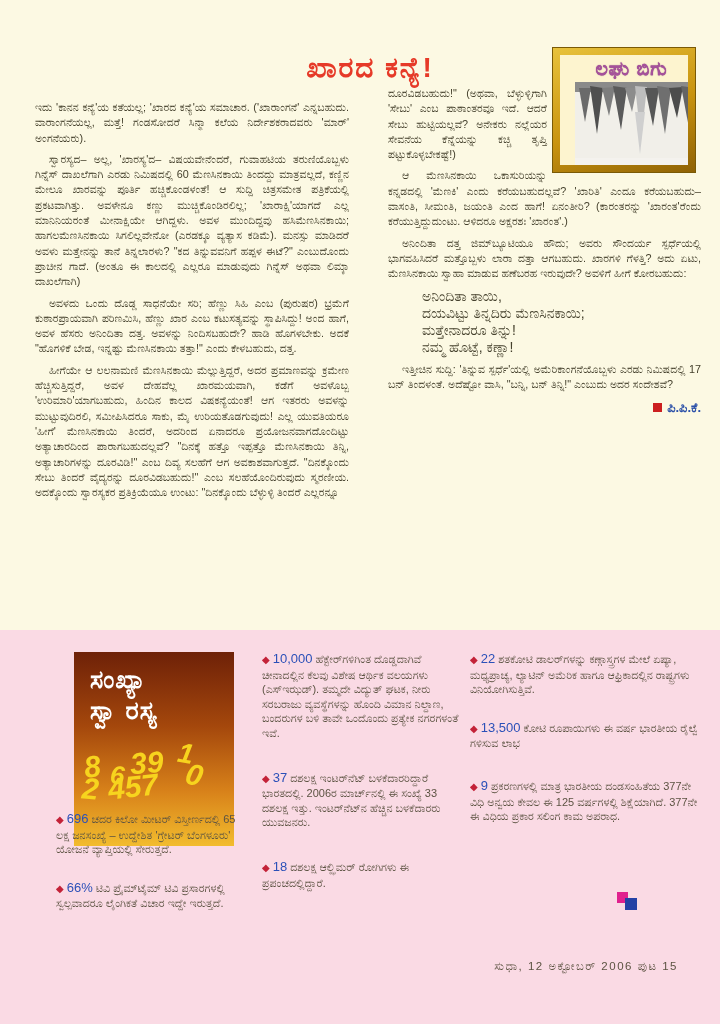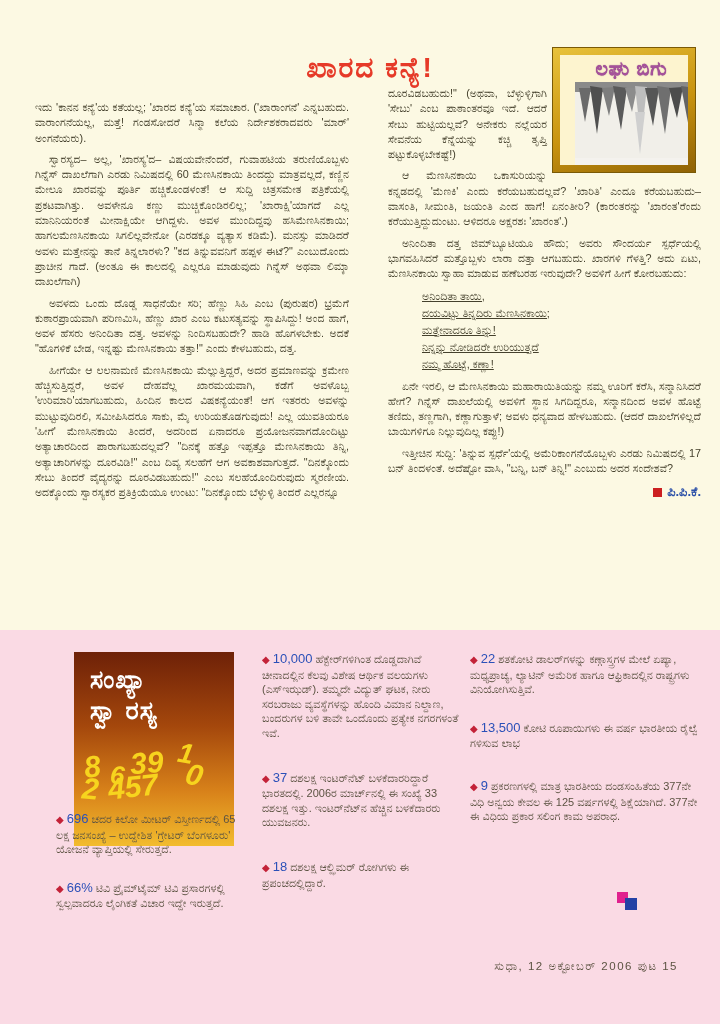--- a/index.html
+++ b/index.html
@@ -31,21 +31,21 @@
   .badge-photo{flex:1;background:#f4f2ee;overflow:hidden;}
   .col-left{position:absolute;left:35px;top:100px;width:314px;}
   .col-right{position:absolute;left:388px;top:86px;width:313px;}
   .col p{
     margin:0 0 6px 0;font-size:10.8px;line-height:15.3px;
     color:#45412D;text-align:justify;text-indent:14px;
   }
   .col p.noindent{text-indent:0;}
   .badge-spacer{float:right;width:154px;height:88px;}
   .verse{margin:4px 0 6px 34px;}
-  .verse div{font-size:11px;line-height:17px;color:#45412D;text-decoration:underline;}
+  .verse div{font-size:14px;line-height:17px;color:#45412D;}
   .sig-row{text-align:right;margin-top:4px;}
   .sig-square{display:inline-block;width:9px;height:9px;background:#CC2020;margin-right:5px;vertical-align:middle;}
   .sig-name{color:#2B50A8;font-weight:bold;font-size:13px;vertical-align:middle;}
   
   .facts{
     position:absolute;left:0;top:630px;width:720px;height:394px;
     background:#FADAE4;
   }
   .facts-box{
     position:absolute;left:74px;top:22px;width:160px;height:194px;
@@ -109,24 +109,22 @@
 
   <div class="col col-right">
     <div class="badge-spacer"></div>
     <p class="noindent">ದೂರವಿಡಬಹುದು!" (ಅಥವಾ, ಬೆಳ್ಳುಳ್ಳಿಗಾಗಿ 'ಸೇಬು' ಎಂಬ ಪಾಠಾಂತರವೂ ಇದೆ. ಆದರೆ ಸೇಬು ಹುಟ್ಟಿಯಲ್ಲವೆ? ಅನೇಕರು ನಲ್ಲೆಯರ ಸೇವನೆಯ ಕೆನ್ನೆಯನ್ನು ಕಚ್ಚಿ ತೃಪ್ತಿ ಪಟ್ಟುಕೊಳ್ಳಬೇಕಷ್ಟೆ!)</p>
     <p>ಆ ಮೆಣಸಿನಕಾಯಿ ಒಕಾಸುರಿಯನ್ನು ಕನ್ನಡದಲ್ಲಿ 'ಮೆಣಕಿ' ಎಂದು ಕರೆಯಬಹುದಲ್ಲವೆ? 'ಖಾರಿತಿ' ಎಂದೂ ಕರೆಯಬಹುದು– ವಾಸಂತಿ, ಸೀಮಂತಿ, ಜಯಂತಿ ಎಂದ ಹಾಗೆ! ಏನಂತೀರಿ? (ಕಾರಂತರನ್ನು 'ಖಾರಂತ'ರೆಂದು ಕರೆಯುತ್ತಿದ್ದುದುಂಟು. ಆಳಿದರೂ ಅಕ್ಷರಶಃ 'ಖಾರಂತ'.)</p>
     <p>ಅನಿಂದಿತಾ ದತ್ತ ಜಿಮ್‌ಬ್ಯೂಟಿಯೂ ಹೌದು; ಅವರು ಸೌಂದರ್ಯ ಸ್ಪರ್ಧೆಯಲ್ಲಿ ಭಾಗವಹಿಸಿದರೆ ಮತ್ತೊಬ್ಬಳು ಲಾರಾ ದತ್ತಾ ಆಗಬಹುದು. ಖಾರಗಳಿ ಗೆಳತ್ತಿ? ಅದು ಏಟು, ಮೆಣಸಿನಕಾಯಿ ಸ್ವಾಹಾ ಮಾಡುವ ಹಣೆಬರಹ ಇರುವುದೇ? ಅವಳಿಗೆ ಹೀಗೆ ಕೋರಬಹುದು:</p>
     <div class="verse">
       <div>ಅನಿಂದಿತಾ ತಾಯಿ,</div>
       <div>ದಯವಿಟ್ಟು ತಿನ್ನದಿರು ಮೆಣಸಿನಕಾಯಿ;</div>
       <div>ಮತ್ತೇನಾದರೂ ತಿನ್ನು!</div>
-      <div>ನಿನ್ನನ್ನು ನೋಡಿದರೇ ಉರಿಯುತ್ತದೆ</div>
       <div>ನಮ್ಮ ಹೊಟ್ಟೆ, ಕಣ್ಣಾ!</div>
     </div>
-    <p>ಏನೇ ಇರಲಿ, ಆ ಮೆಣಸಿನಕಾಯಿ ಮಹಾರಾಯಿತಿಯನ್ನು ನಮ್ಮ ಊರಿಗೆ ಕರೆಸಿ, ಸನ್ಮಾನಿಸಿದರೆ ಹೇಗೆ? ಗಿನ್ನೆಸ್ ದಾಖಲೆಯಲ್ಲಿ ಅವಳಿಗೆ ಸ್ಥಾನ ಸಿಗದಿದ್ದರೂ, ಸನ್ಮಾನದಿಂದ ಅವಳ ಹೊಟ್ಟೆ ತಣಿದು, ತಣ್ಣಗಾಗಿ, ಕಣ್ಣಾಗುತ್ತಾಳೆ; ಅವಳು ಧನ್ಯವಾದ ಹೇಳಬಹುದು. (ಆದರೆ ದಾಖಲೆಗಳಿಲ್ಲದೆ ಬಾಯಿಗಳಿಗೂ ನಿಲ್ಲುವುದಿಲ್ಲ ಕಪ್ಪು!)</p>
     <p>ಇತ್ತೀಚಿನ ಸುದ್ದಿ: 'ತಿನ್ನುವ ಸ್ಪರ್ಧೆ'ಯಲ್ಲಿ ಅಮೆರಿಕಾಂಗನೆಯೊಬ್ಬಳು ಎರಡು ನಿಮಿಷದಲ್ಲಿ 17 ಬನ್ ತಿಂದಳಂತೆ. ಅದೆಷ್ಟೋ ವಾಸಿ, "ಬನ್ನಿ, ಬನ್ ತಿನ್ನಿ!" ಎಂಬುದು ಅದರ ಸಂದೇಶವೆ?</p>
     <div class="sig-row">
       <span class="sig-square"></span><span class="sig-name">ಪಿ.ಪಿ.ಕೆ.</span>
     </div>
   </div>
 
   <div class="facts">
 
     <div class="facts-box">
       <div class="facts-box-title">

